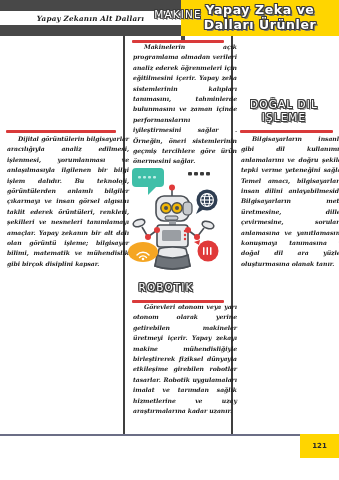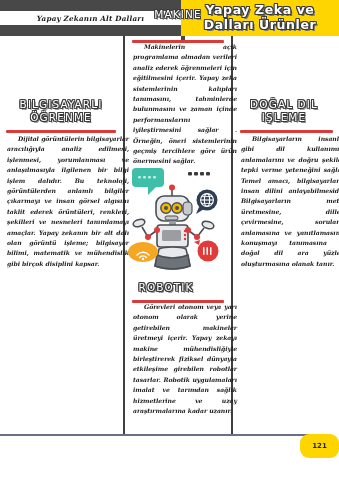--- a/index.html
+++ b/index.html
@@ -89,21 +89,21 @@
   .right-div{position:absolute;left:234px;top:124px;width:105px;}
   .right-body{position:absolute;left:234px;top:134px;width:105px;}
 
   
   .illus{position:absolute;left:126px;top:156px;width:104px;height:125px;}
 
   
   .bottom-rule{position:absolute;left:0;top:434px;width:310px;height:2px;background:#6b6e86;}
   .pagebox{
     position:absolute;left:300px;top:434px;width:39px;height:24px;background:#FFD500;
-    display:flex;align-items:center;justify-content:center;border-radius:9px;
+    display:flex;align-items:center;justify-content:center;
   }
   .pagenum{
     font-family:"DejaVu Sans",sans-serif;font-weight:bold;font-size:7px;color:#2a2a2a;
   }
   .footer-white{position:absolute;left:0;top:436px;width:339px;height:44px;background:#fff;}
 </style>
 </head>
 <body>
 
 <div class="page">
@@ -232,24 +232,20 @@
       </g>
     </svg>
   </div>
 
   <div class="sect-title mid-title2">robotik</div>
   <div class="mid-div2">
       <div class="divider"></div>
     </div>
   <div class="body-text mid-body2">Görevleri otonom veya yarı otonom olarak yerine getirebilen makineler üretmeyi içerir. Yapay zekayı makine mühendisliğiyle birleştirerek fiziksel dünyayla etkileşime girebilen robotlar tasarlar. Robotik uygulamaları imalat ve tarımdan sağlık hizmetlerine ve uzay araştırmalarına kadar uzanır.</div>
 
-  <div class="sect-title left-title">
-    <span>bilgisayarlı</span><br>
-    <span>öğrenme</span>
-  </div>
   <div class="left-div">
       <div class="divider"></div>
     </div>
   <div class="body-text left-body">Dijital görüntülerin bilgisayarlar aracılığıyla analiz edilmesi, işlenmesi, yorumlanması ve anlaşılmasıyla ilgilenen bir bilgi işlem dalıdır. Bu teknoloji, görüntülerden anlamlı bilgiler çıkarmayı ve insan görsel algısını taklit ederek örüntüleri, renkleri, şekilleri ve nesneleri tanımlamayı amaçlar. Yapay zekanın bir alt dalı olan görüntü işleme; bilgisayar bilimi, matematik ve mühendislik gibi birçok disiplini kapsar.</div>
 
   <div class="sect-title right-title">
     <span>doğal dil</span><br>
     <span>işleme</span>
   </div>
   <div class="right-div">

